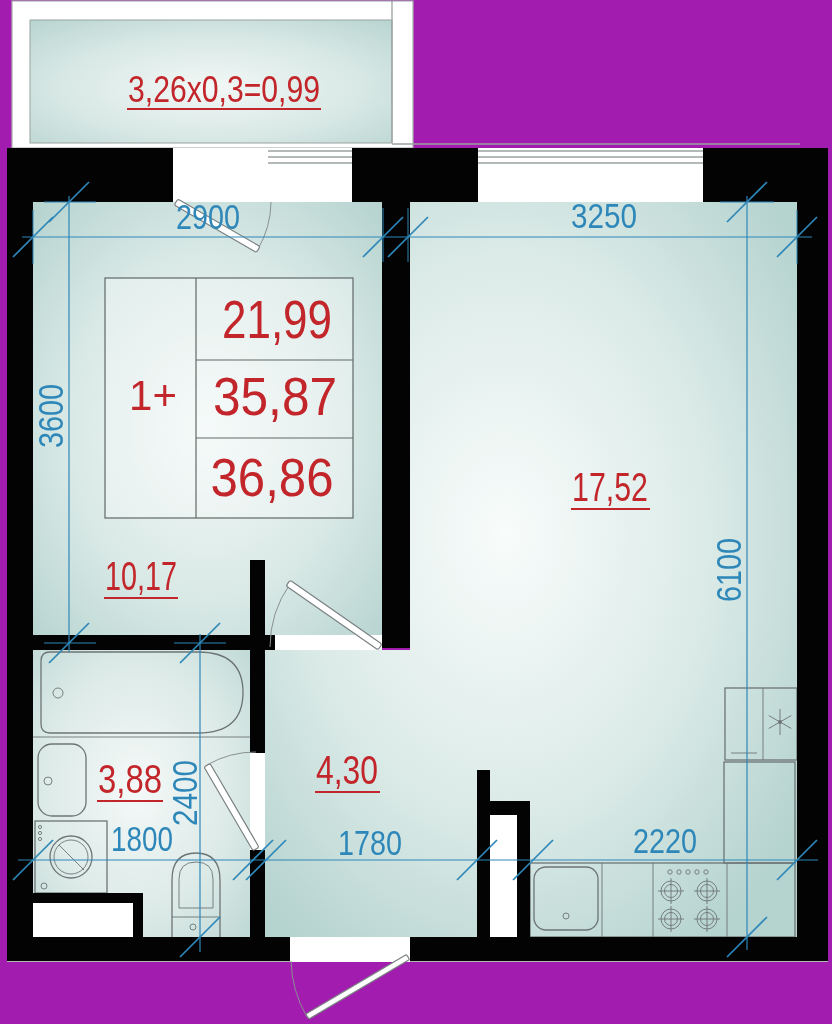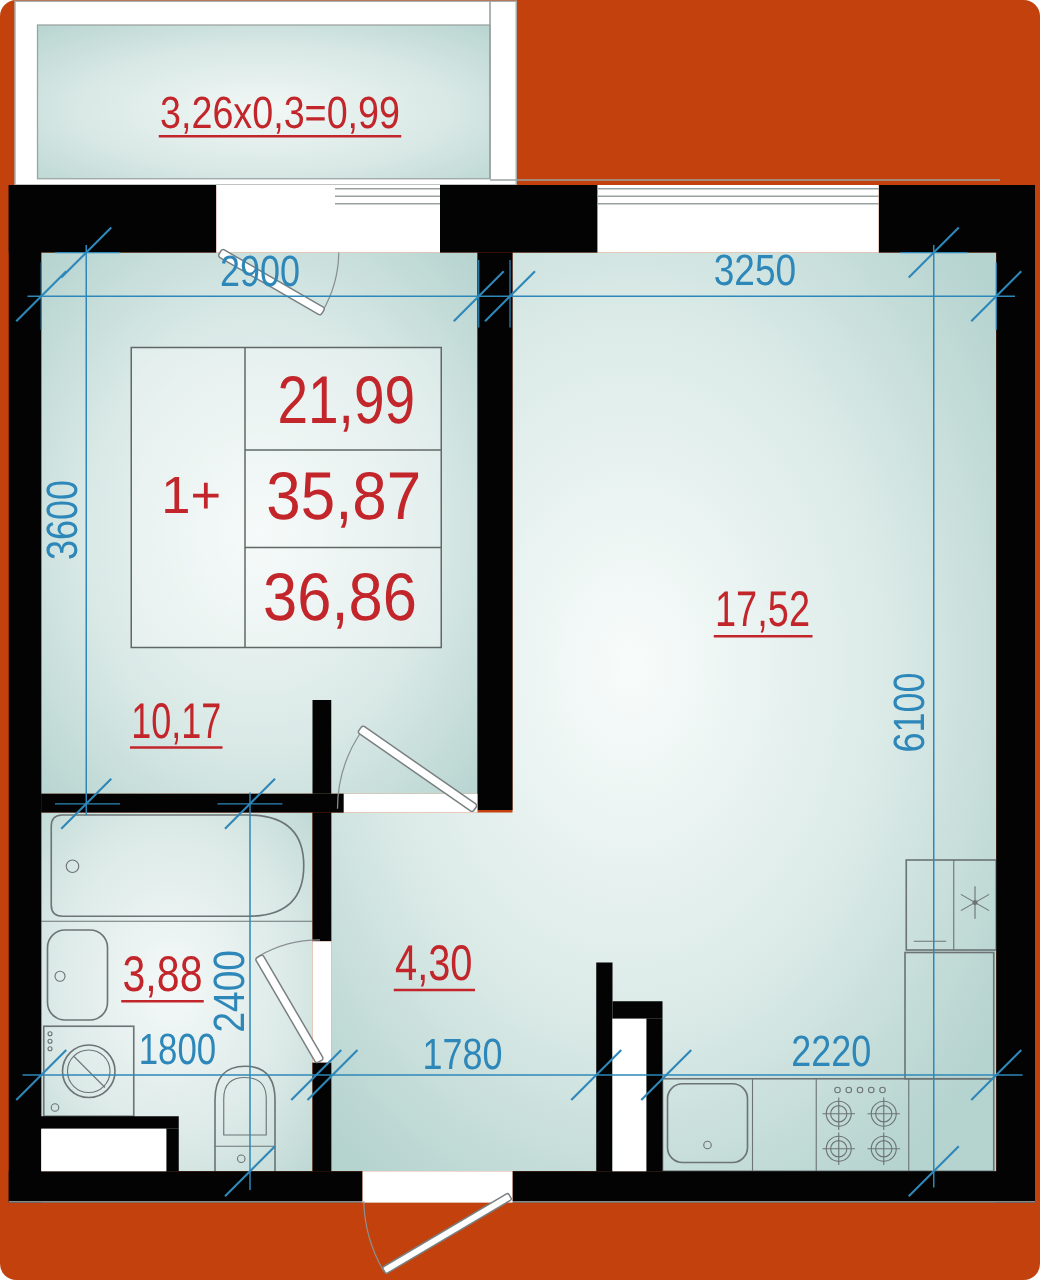--- a/index.html
+++ b/index.html
@@ -1,16 +1,16 @@
 <!DOCTYPE html>
 <html><head>
 <meta charset="utf-8">
 <style>
   html,body{margin:0;padding:0;background:#ffffff;}
-  .stage{position:relative;width:832px;height:1024px;background:#c2410c;overflow:hidden;border-radius:13px;}
+  .stage{position:relative;width:832px;height:1024px;background:#a21caf;overflow:hidden;}
   svg{display:block;}
   text{font-family:"Liberation Sans","DejaVu Sans",sans-serif;}
   .wall{fill:#030303;stroke:none;}
   .open{fill:#ffffff;stroke:none;}
   .fx{fill:none;stroke:#6d7476;stroke-width:1.3;}
   .fxthin{fill:none;stroke:#6d7476;stroke-width:0.9;}
   .leaf{fill:#ffffff;stroke:#7a8082;stroke-width:1.2;}
   .arc{fill:none;stroke:#8a9092;stroke-width:1;}
   .glz{stroke:#9aa2a0;stroke-width:1.3;}
   .dim{stroke:#2e87b9;stroke-width:1.2;fill:none;}

